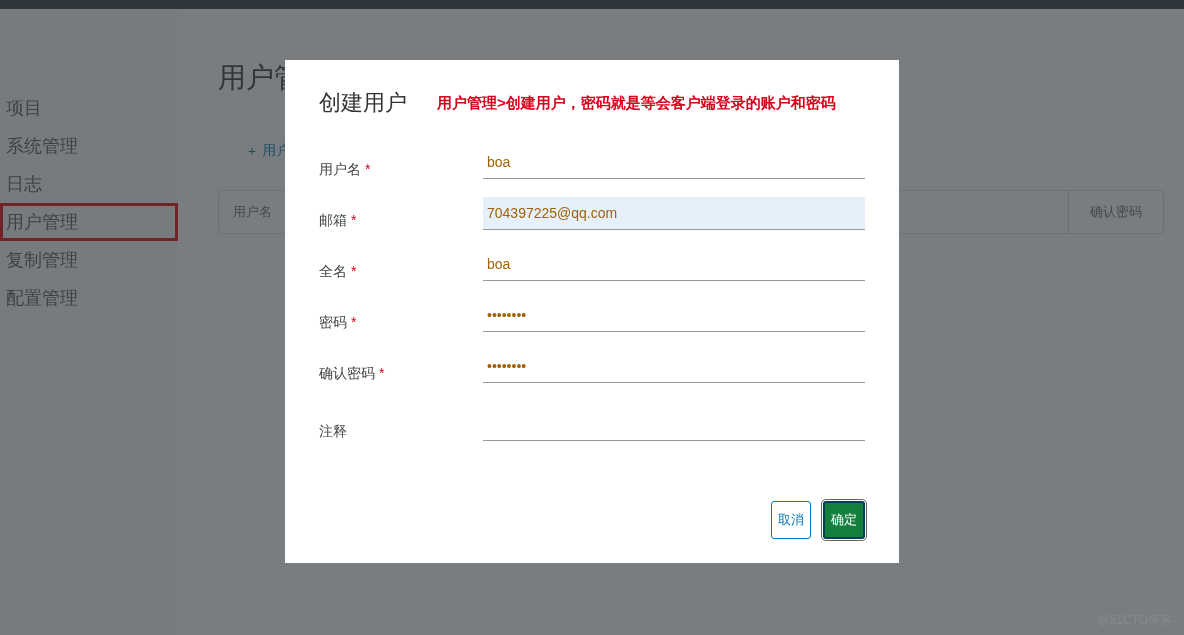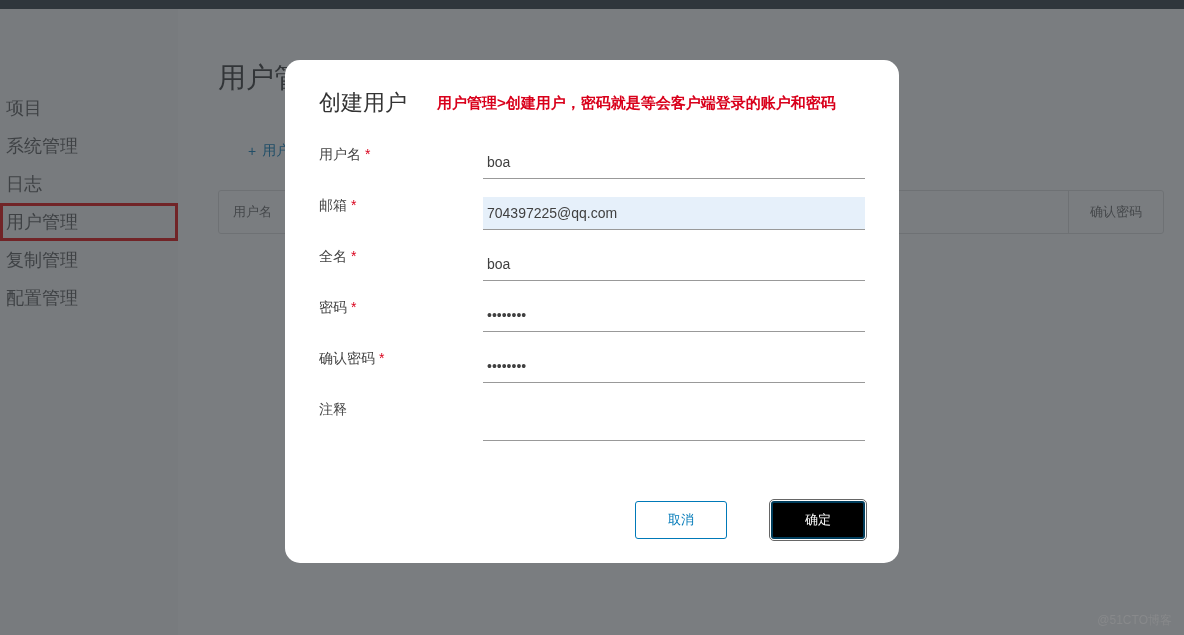--- a/index.html
+++ b/index.html
@@ -15,36 +15,36 @@
     
     .main { flex: 1; padding: 50px 20px 0 40px; background: #fff; }
     .page-title { font-size: 28px; font-weight: 300; color: #333; margin-bottom: 30px; }
     .add-user { color: #0079b8; font-size: 14px; margin: 15px 0 30px 30px; display: inline-flex; align-items: center; gap: 6px; cursor: pointer; }
     .table-hdr { border: 1px solid #ddd; border-radius: 3px; background: #fff; display: flex; }
     .th { padding: 12px 14px; font-size: 13px; color: #666; }
     .th.username { flex: 1; }
     .th.reg { width: 95px; text-align: center; border-left: 1px solid #ddd; }
     
     .overlay { position: absolute; inset: 0; background: rgba(50,55,60,0.65); display: flex; align-items: flex-start; justify-content: center; padding-top: 60px; }
-    .modal { width: 614px; background: #fff; border-radius: 15px; padding: 28px 34px 24px 34px; }
+    .modal { width: 614px; background: #fff; border-radius: 0; padding: 28px 34px 24px 34px; }
     .modal-head { display: flex; align-items: flex-start; gap: 30px; margin-bottom: 28px; }
     .modal-title { font-size: 22px; font-weight: 400; color: #333; white-space: nowrap; }
     .annotation { color: #d9001b; font-size: 15px; font-weight: bold; line-height: 1.7; padding-top: 2px; }
     
-    .form-row { display: flex; align-items: flex-start; margin-bottom: 18px; }
+    .form-row { display: flex; align-items: flex-end; margin-bottom: 18px; }
     .fld-label { width: 164px; font-size: 14px; color: #444; }
     .req { color: #d9001b; margin-left: 4px; }
-    .fld-input { flex: 1; border: none; border-bottom: 1px solid #999; padding: 8px 4px; font-size: 14px; color: #404040; outline: none; background: transparent; }
+    .fld-input { flex: 1; border: none; border-bottom: 1px solid #999; padding: 8px 4px; font-size: 14px; color: #a16207; outline: none; background: transparent; }
     .fld-input.hl { background: #e6f0fa; }
     .fld-input.comment { min-height: 40px; }
     
     .modal-foot { display: flex; justify-content: flex-end; gap: 12px; margin-top: 60px; }
-    .btn { padding: 8px 32px; font-size: 13px; border-radius: 3px; cursor: pointer; }
+    .btn { padding: 8px 6px; font-size: 13px; border-radius: 3px; cursor: pointer; }
     .btn-cancel { background: #fff; border: 1px solid #0079b8; color: #0079b8; }
-    .btn-ok { background: #000000; border: 2px solid #003d5c; color: #fff; outline: 1px solid #666; outline-offset: 1px; margin-left: 32px; }
+    .btn-ok { background: #15803d; border: 2px solid #003d5c; color: #fff; outline: 1px solid #666; outline-offset: 1px; }
     
     .watermark { position: absolute; bottom: 6px; right: 12px; color: rgba(150,150,150,0.5); font-size: 12px; }
   </style>
 </head>
 <body>
 
 <div class="topbar"></div>
 
 <div class="layout">
   <div class="sidebar">

